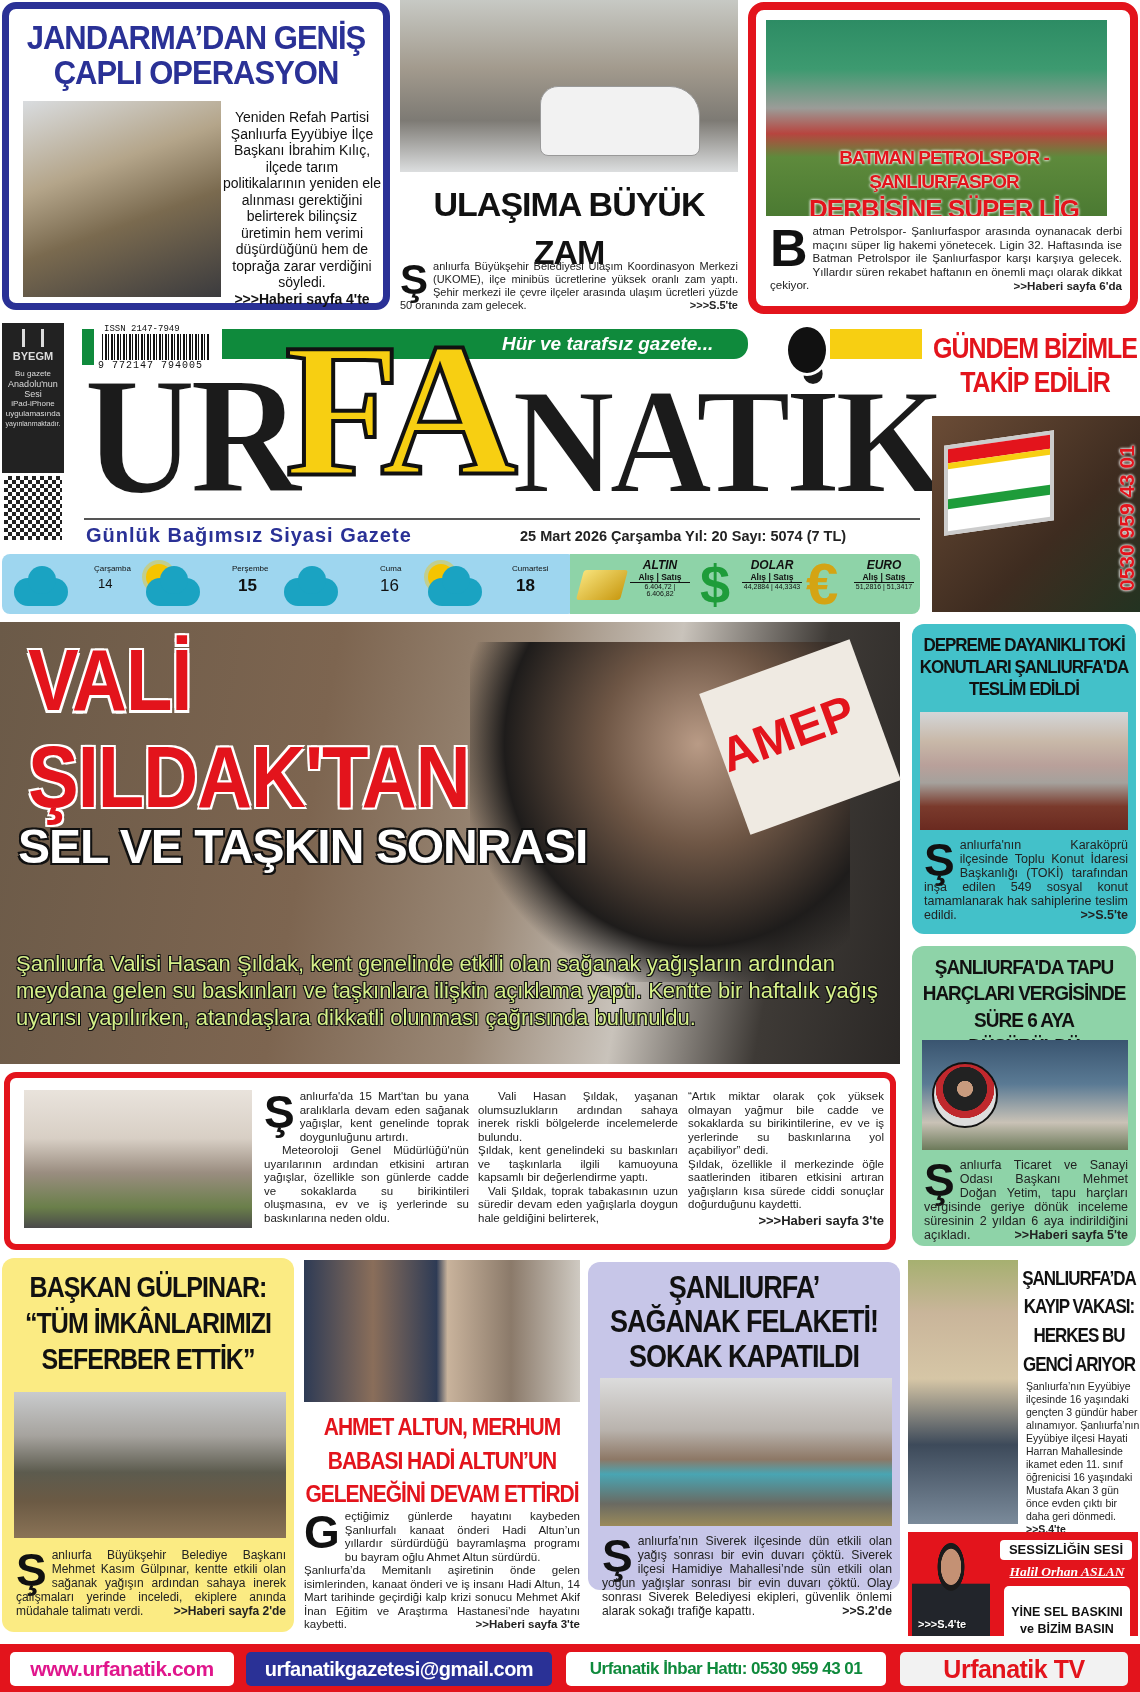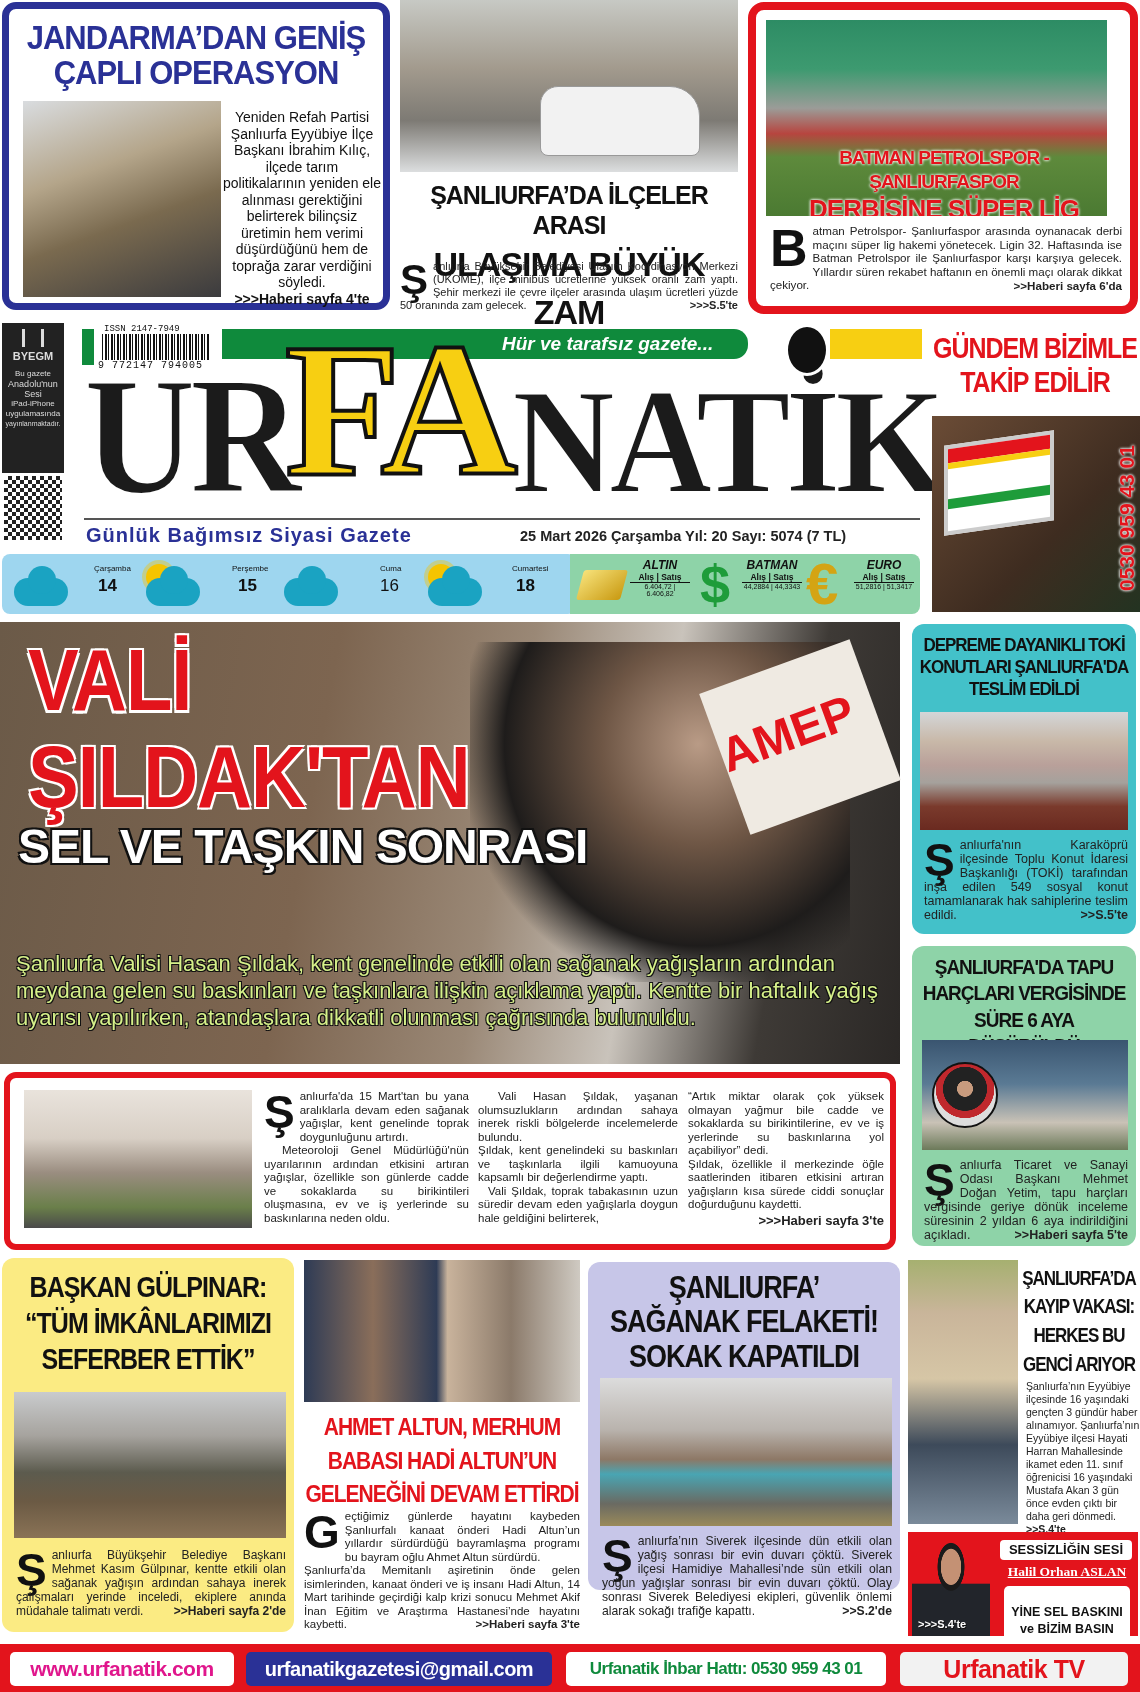--- a/index.html
+++ b/index.html
@@ -43,21 +43,20 @@
     <div>Yeniden Refah Partisi Şanlıurfa Eyyübiye İlçe Başkanı İbrahim Kılıç, ilçede tarım politikalarının yeniden ele alınması gerektiğini belirterek bilinçsiz üretimin hem verimi düşürdüğünü hem de toprağa zarar verdiğini söyledi.</div>
     <div style="font-weight:bold">&gt;&gt;&gt;Haberi sayfa 4'te</div>
   </div>
 </div>
 
 <div class="abs" id="box-ulasim">
   <div class="abs photo" style="left:2px;top:0;width:338px;height:172px;background:linear-gradient(180deg,#c7c9c4 0%,#a29a8d 40%,#7d7a74 70%,#dcdedf 100%)">
     <div class="abs" style="left:140px;top:86px;width:160px;height:70px;background:#f2f2f2;border-radius:18px 30px 8px 8px;border:1px solid #999"></div>
   </div>
   <div class="abs cond" style="left:0;top:180px;width:342px;text-align:center;color:#111">
-    <div style="font-size:25px;line-height:30px">ŞANLIURFA’DA İLÇELER ARASI</div>
     <div style="font-size:34px;line-height:48px">ULAŞIMA BÜYÜK ZAM</div>
   </div>
   <div class="abs body-text" style="left:2px;top:260px;width:338px;font-size:11px;line-height:13px">
     <span class="drop" style="font-size:42px;line-height:36px">Ş</span>
     <span>anlıurfa Büyükşehir Belediyesi Ulaşım Koordinasyon Merkezi (UKOME), ilçe minibüs ücretlerine yüksek oranlı zam yaptı. Şehir merkezi ile çevre ilçeler arasında ulaşım ücretleri yüzde 50 oranında zam gelecek.</span>
     <div class="more" style="margin-top:-13px">&gt;&gt;&gt;S.5'te</div>
   </div>
 </div>
 
 <div class="abs" id="box-batman">
@@ -108,21 +107,21 @@
   <div class="abs" style="left:86px;top:206px;color:#2a3196;font-weight:bold;font-size:20px;letter-spacing:1px">Günlük Bağımsız Siyasi Gazete</div>
   <div class="abs" style="left:520px;top:210px;font-weight:bold;font-size:14.5px;color:#222">25 Mart 2026 Çarşamba Yıl: 20  Sayı: 5074  (7 TL)</div>
 
   <div class="abs wx" style="left:2px;top:236px;width:574px;height:60px">
     <div class="abs" style="left:0;top:0;width:574px;height:60px" id="wx-slots"></div>
   </div>
 
   <div class="abs" style="left:10px;top:236px;width:130px;height:60px">
     <div class="cloud" style="left:4px;top:24px"></div>
     <div style="position:absolute;left:84px;top:10px;font-size:8px">Çarşamba</div>
-    <div style="position:absolute;left:88px;top:22px;font-size:17px;font-weight:bold">14</div>
+    <div style="position:absolute;left:88px;top:22px;font-size:13px;font-weight:normal">14</div>
   </div>
   <div class="abs" style="left:142px;top:236px;width:130px;height:60px">
     <div class="sun" style="left:4px;top:10px"></div>
     <div class="cloud" style="left:4px;top:24px"></div>
     <div style="position:absolute;left:90px;top:10px;font-size:8px">Perşembe</div>
     <div style="position:absolute;left:96px;top:22px;font-size:17px;font-weight:bold">15</div>
   </div>
   <div class="abs" style="left:284px;top:236px;width:130px;height:60px">
     <div class="cloud" style="left:0;top:24px"></div>
     <div style="position:absolute;left:96px;top:10px;font-size:8px">Cuma</div>
@@ -137,21 +136,21 @@
 
   <div class="abs fx" style="left:570px;top:236px;width:350px;height:60px">
     <div class="abs" style="left:10px;top:16px;width:44px;height:30px;background:linear-gradient(135deg,#f7e27a,#c99a12);transform:skewX(-15deg);border-radius:3px"></div>
     <div class="abs" style="left:60px;top:4px;width:60px;font-size:7px;text-align:center">
       <div style="font-size:12px;font-weight:bold;font-style:italic">ALTIN</div>
       <div style="font-weight:bold;font-size:8.5px;border-bottom:1px solid #111"><span>Alış</span> | <span>Satış</span></div>
       <div><span>6.404,72</span> | <span>6.406,82</span></div>
     </div>
     <div class="abs" style="left:130px;top:2px;font-size:54px;line-height:56px;font-weight:bold;color:#1e9c3a">$</div>
     <div class="abs" style="left:172px;top:4px;width:60px;font-size:7px;text-align:center">
-      <div style="font-size:12px;font-weight:bold;font-style:italic">BATMAN</div>
+      <div style="font-size:12px;font-weight:bold;font-style:italic">DOLAR</div>
       <div style="font-weight:bold;font-size:8.5px;border-bottom:1px solid #111"><span>Alış</span> | <span>Satış</span></div>
       <div><span>44,2884</span> | <span>44,3343</span></div>
     </div>
     <div class="abs" style="left:236px;top:0;font-size:58px;line-height:60px;font-weight:bold;color:#d4a414">€</div>
     <div class="abs" style="left:284px;top:4px;width:60px;font-size:7px;text-align:center">
       <div style="font-size:12px;font-weight:bold;font-style:italic">EURO</div>
       <div style="font-weight:bold;font-size:8.5px;border-bottom:1px solid #111"><span>Alış</span> | <span>Satış</span></div>
       <div><span>51,2816</span> | <span>51,3417</span></div>
     </div>
   </div>
@@ -279,21 +278,21 @@
   <div class="abs" style="left:120px;top:120px;width:114px;font-size:10.5px;line-height:13px;color:#222">
     <span>Şanlıurfa’nın Eyyübiye ilçesinde 16 yaşındaki gençten 3 gündür haber alınamıyor. Şanlıurfa’nın Eyyübiye ilçesi Hayati Harran Mahallesinde ikamet eden 11. sınıf öğrenicisi 16 yaşındaki Mustafa Akan 3 gün önce evden çıktı bir daha geri dönmedi.</span>
     <span style="font-weight:bold">&gt;&gt;S.4'te</span>
   </div>
 </div>
 
 <div class="abs" style="left:908px;top:1532px;width:230px;height:104px;background:#e3141c">
   <div class="abs" style="left:4px;top:8px;width:78px;height:96px;background:radial-gradient(ellipse at 50% 28%,#c49174 0 18%,#1a1a1a 19% 24%,transparent 25%),linear-gradient(180deg,transparent 45%,#22252b 46%)"></div>
   <div class="abs" style="left:10px;top:86px;font-size:11px;color:#fff;font-weight:bold;text-shadow:1px 1px 0 #111">&gt;&gt;&gt;S.4'te</div>
   <div class="abs" style="left:92px;top:8px;width:132px;background:#fff;border-radius:4px;text-align:center;font-weight:bold;font-size:13px;line-height:20px">SESSİZLİĞİN SESİ</div>
-  <div class="abs" style="left:90px;top:32px;width:138px;text-align:center;font-family:'Liberation Serif',serif;font-weight:bold;color:#fff;font-size:13.5px;text-decoration:underline">Halil Orhan ASLAN</div>
+  <div class="abs" style="left:90px;top:32px;width:138px;text-align:center;font-family:'Liberation Serif',serif;font-style:italic;font-weight:bold;color:#fff;font-size:13.5px;text-decoration:underline">Halil Orhan ASLAN</div>
   <div class="abs" style="left:96px;top:54px;width:126px;background:#fff;border-radius:5px;text-align:center;font-weight:bold;font-size:12.5px;line-height:17px;padding:18px 0">
     <div>YİNE SEL BASKINI</div>
     <div>ve BİZİM BASIN</div>
   </div>
 </div>
 
 <div class="abs" id="footer">
   <div class="fbtn" style="left:10px;width:224px;background:#fff;color:#e0168c;font-size:21px">www.urfanatik.com</div>
   <div class="fbtn" style="left:246px;width:306px;background:#2a3196;color:#fff;font-size:20px">urfanatikgazetesi@gmail.com</div>
   <div class="fbtn" style="left:566px;width:320px;background:#fff;color:#0f8a3c;font-size:17px">Urfanatik İhbar Hattı: 0530 959 43 01</div>

